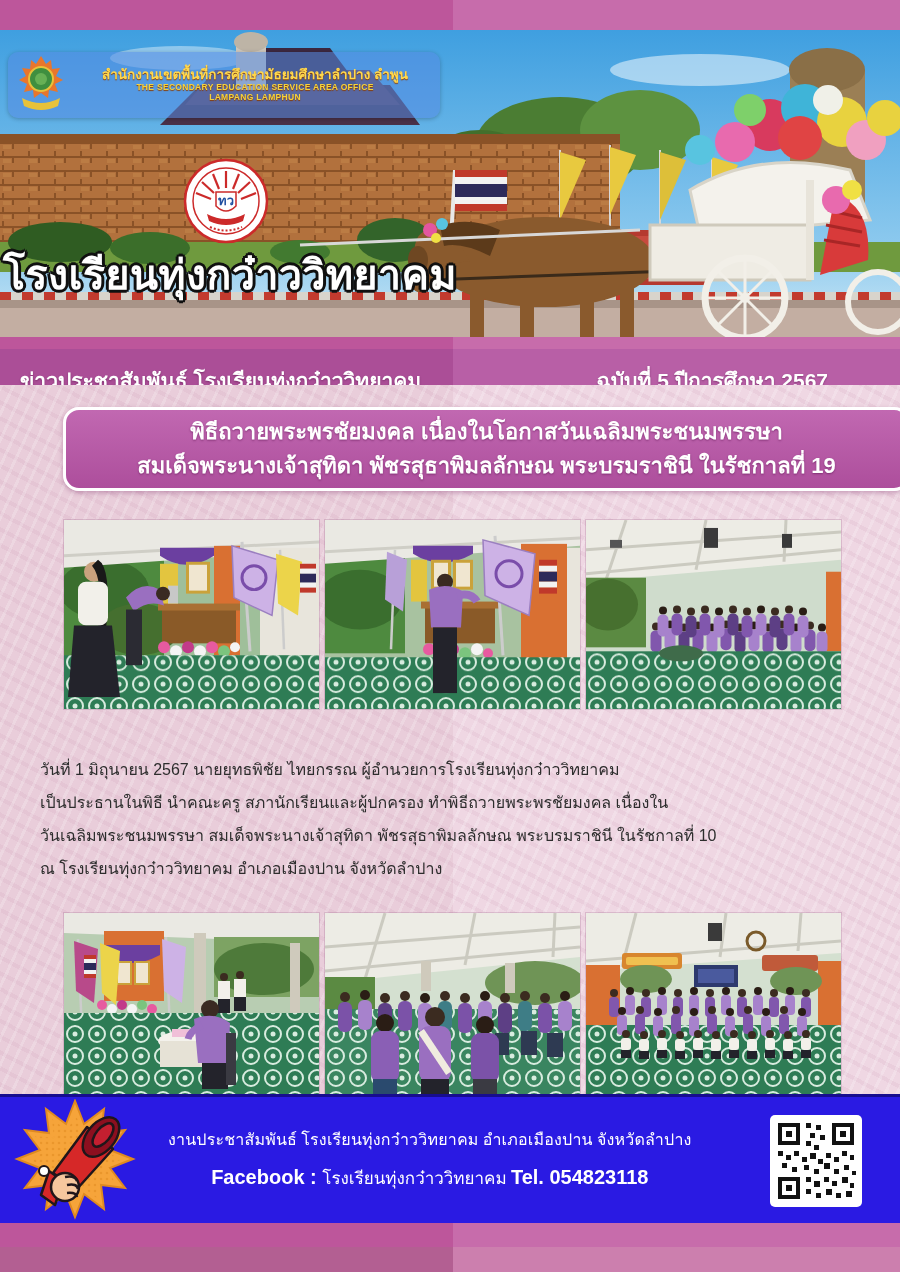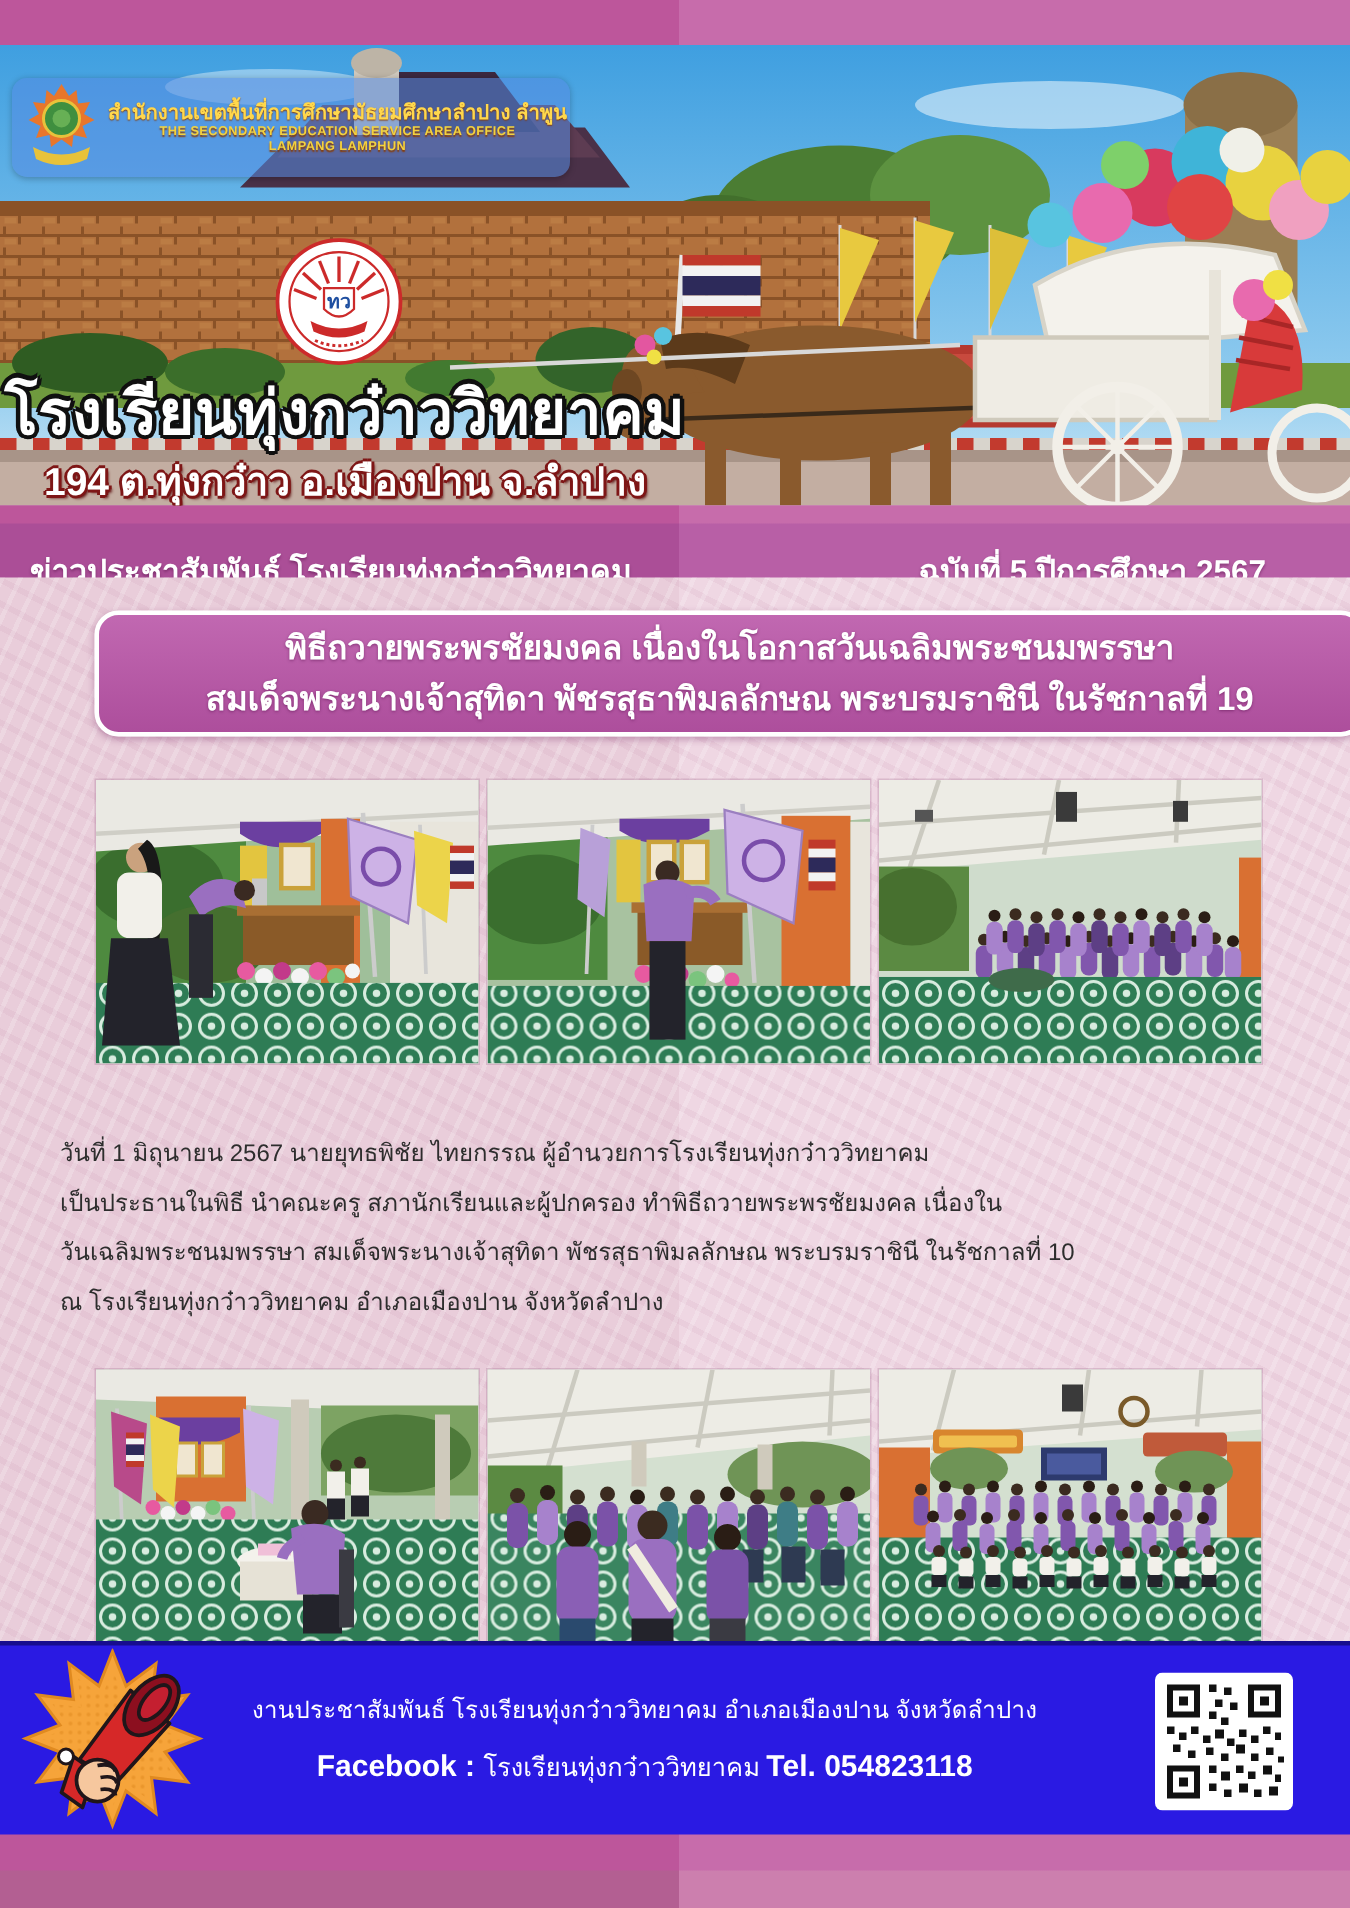--- a/index.html
+++ b/index.html
@@ -2,41 +2,41 @@
 <html><head>
 <meta charset="utf-8">
 <style>
   html,body{margin:0;padding:0;}
   body{width:900px;font-family:"Liberation Sans",sans-serif;-webkit-font-smoothing:antialiased;}
   .page{position:relative;width:900px;height:1272px;overflow:hidden;
         background:linear-gradient(90deg,#bd569b 0 453px,#c76cab 453px);}
   
   .banner{position:absolute;left:0;top:30px;width:900px;height:307px;overflow:hidden;}
   .banner svg.scene{position:absolute;left:0;top:0;width:100%;height:100%;display:block;}
-  .office-box{position:absolute;left:8px;top:22px;width:372px;height:66px;
+  .office-box{position:absolute;left:8px;top:22px;width:432px;height:66px;
       background:rgba(84,138,226,.55);border-radius:10px;display:flex;align-items:center;box-shadow:0 1px 4px rgba(0,0,0,.25);}
   .office-emblem{width:46px;height:58px;margin:0 6px 0 10px;flex:0 0 auto;}
   .office-text{flex:1;text-align:center;line-height:1.15;}
   .office-th{color:#ffd84d;font-weight:bold;font-size:13.5px;text-shadow:0 1px 1px #8a3c00;}
   .office-en{color:#f3d23e;font-weight:bold;font-size:8.5px;letter-spacing:.3px;text-shadow:0 1px 1px #8a3c00;}
   .school-logo{position:absolute;left:183px;top:128px;width:86px;height:86px;}
   .school-name{position:absolute;left:0;top:212px;width:460px;text-align:center;
       font-size:41px;font-weight:800;color:#fff;letter-spacing:.5px;
       text-shadow:-3px 0 #101010,3px 0 #101010,0 -3px #101010,0 3px #101010,
                   -2px -2px #101010,2px 2px #101010,-2px 2px #101010,2px -2px #101010;}
   .school-addr{position:absolute;left:0;top:270px;width:460px;text-align:center;
       font-size:26px;font-weight:800;color:#fff;
       text-shadow:-2px 0 #7e1616,2px 0 #7e1616,0 -2px #7e1616,0 2px #7e1616,
                   -1px -1px #7e1616,1px 1px #7e1616,2px 2px 2px #5c0e0e;}
   
   .newsbar{position:absolute;left:0;top:349px;width:900px;height:48px;
       background:linear-gradient(90deg,#ab4e97 0 453px,#b85fa6 453px);
       display:flex;align-items:flex-end;justify-content:space-between;}
   .newsbar .nb-left{margin-left:20px;color:#fff;font-weight:bold;font-size:21px;text-shadow:0 1px 2px rgba(60,0,50,.4);}
-  .newsbar .nb-right{margin-right:56px;color:#fff;font-weight:bold;font-size:21px;text-shadow:0 1px 2px rgba(60,0,50,.4);}
+  .newsbar .nb-right{margin-right:72px;color:#fff;font-weight:bold;font-size:21px;text-shadow:0 1px 2px rgba(60,0,50,.4);}
   
   .content{position:absolute;left:0;top:385px;width:900px;height:733px;
       background:
         repeating-linear-gradient(115deg,rgba(255,255,255,.20) 0 3px,rgba(255,255,255,0) 3px 11px),
         repeating-linear-gradient(28deg,rgba(196,140,170,.12) 0 4px,rgba(255,255,255,0) 4px 14px),
         linear-gradient(90deg,#e9cdda 0 453px,#efd7e3 453px);}
   .headline{position:absolute;left:63px;top:22px;width:847px;height:84px;box-sizing:border-box;
       background:linear-gradient(180deg,#c168b1,#ad4e9c);border:3px solid #fff;border-radius:16px;
       display:flex;flex-direction:column;align-items:center;justify-content:center;
       box-shadow:0 2px 5px rgba(120,40,100,.35);}
@@ -225,21 +225,20 @@
         <line x1="28" y1="41" x2="13" y2="35"></line>
           <line x1="58" y1="41" x2="73" y2="35"></line>
       </g>
       <path d="M33,34 h20 v14 q-10,10 -20,0 Z" fill="#fff" stroke="#cc2a2a" stroke-width="1.5"></path>
       <text x="43" y="47" text-anchor="middle" font-size="13" font-weight="bold" fill="#1f4fa0">ทว</text>
       <path d="M24,56 Q43,66 62,56 l-2,7 Q43,71 26,63 Z" fill="#cc2a2a"></path>
       <path d="M27,69 Q43,76 59,69" fill="none" stroke="#cc2a2a" stroke-width="2" stroke-dasharray="2 2"></path>
     </svg>
 
     <div class="school-name">โรงเรียนทุ่งกว๋าววิทยาคม</div>
-    <div class="school-addr">194 ต.ทุ่งกว๋าว อ.เมืองปาน จ.ลำปาง</div>
   </div>
 
   <div class="newsbar">
     <div class="nb-left">ข่าวประชาสัมพันธ์ โรงเรียนทุ่งกว๋าววิทยาคม</div>
     <div class="nb-right">ฉบับที่ 5 ปีการศึกษา 2567</div>
   </div>
 
   <div class="content">
 
     <div class="headline">

